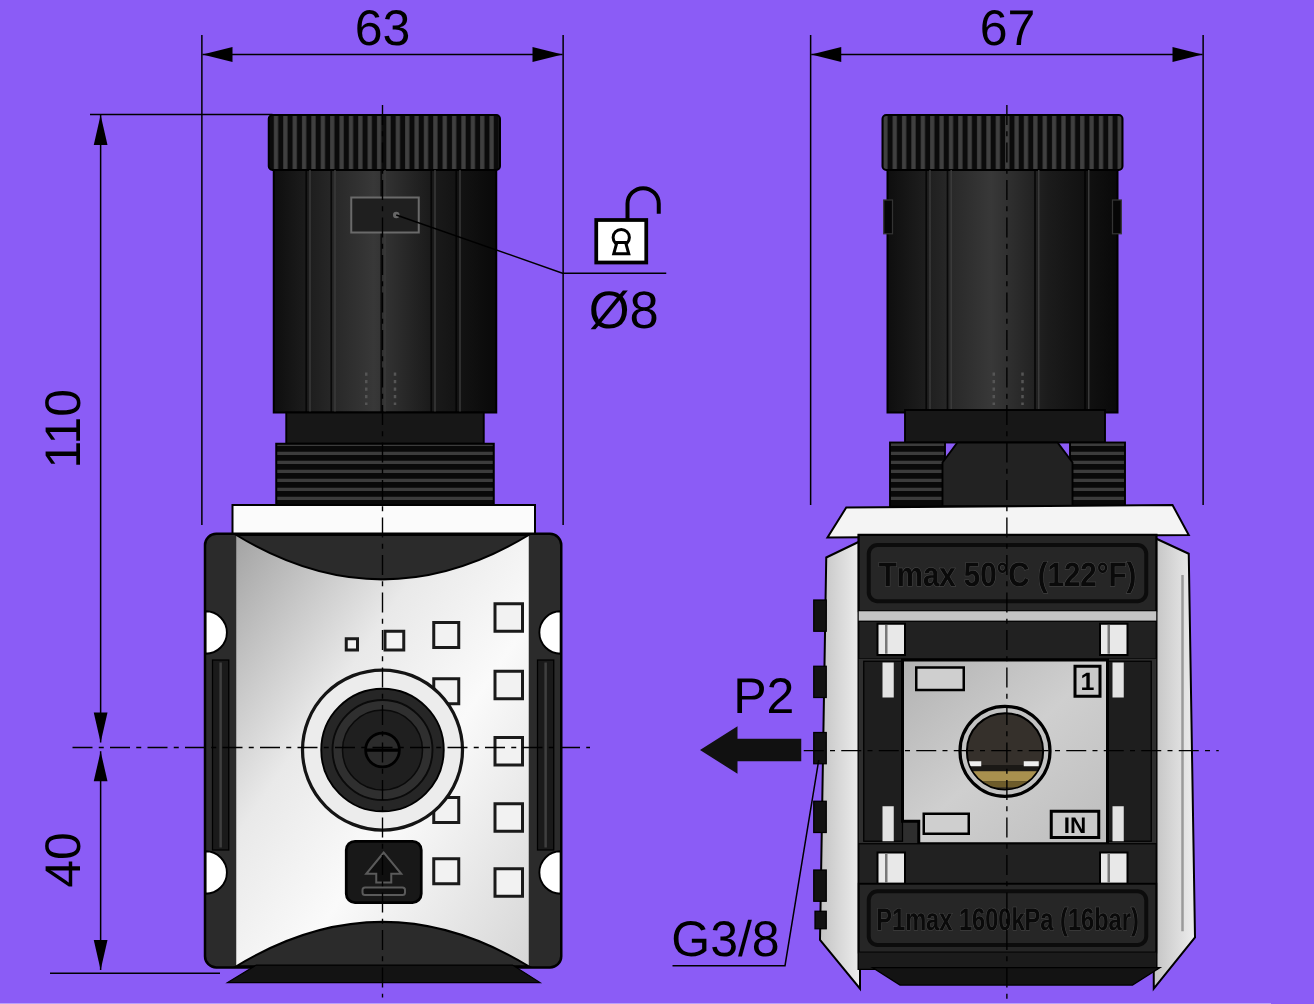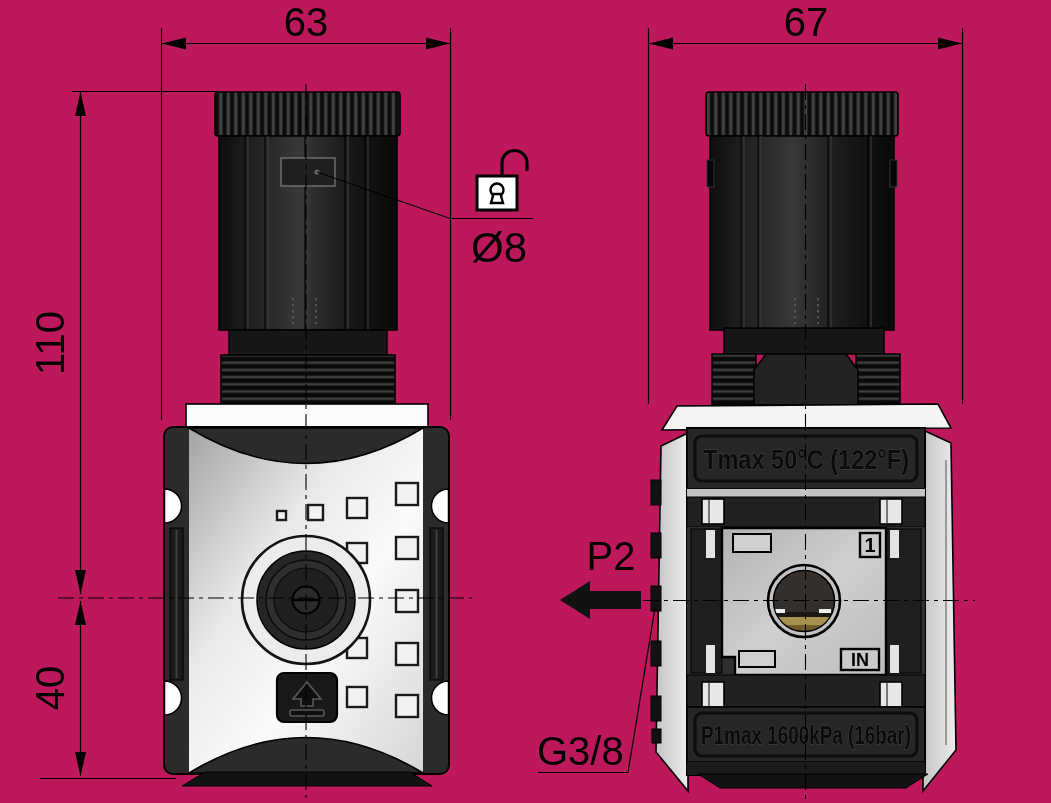--- a/index.html
+++ b/index.html
@@ -1,16 +1,16 @@
 <!DOCTYPE html>
 <html><head>
 <meta charset="utf-8">
 <style>
   html,body{margin:0;padding:0;background:#fff;}
-  .stage{position:relative;width:1051px;height:803px;background:#be185d;overflow:hidden;
+  .stage{position:relative;width:1051px;height:803px;background:#8b5cf6;overflow:hidden;
          font-family:"Liberation Sans", sans-serif;}
   svg{display:block}
   .dimtext{font-family:"Liberation Sans", sans-serif;font-size:40px;fill:#000;}
   .dimtext-sm{font-family:"Liberation Sans", sans-serif;font-size:42px;fill:#000;}
   .emboss{font-family:"Liberation Sans", sans-serif;font-weight:bold;fill:#0a0a0a;
           stroke:#4a4a4a;stroke-width:0.8;paint-order:stroke;}
   .badge{font-family:"Liberation Sans", sans-serif;font-weight:bold;fill:#000;}
   .thin{stroke:#000;stroke-width:1.2;fill:none;}
   .centerline{stroke:#000;stroke-width:1.1;fill:none;stroke-dasharray:16 5 4 5;}
 </style>

